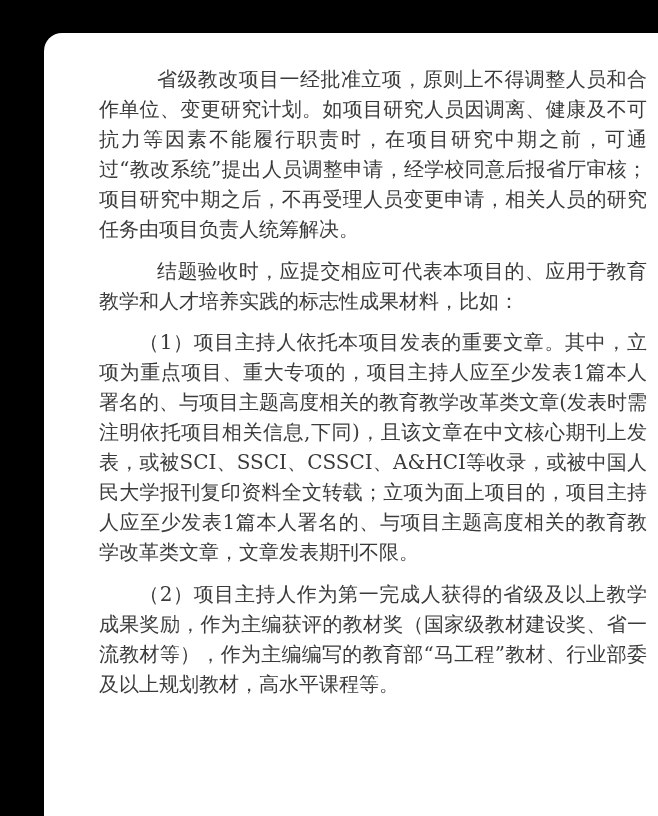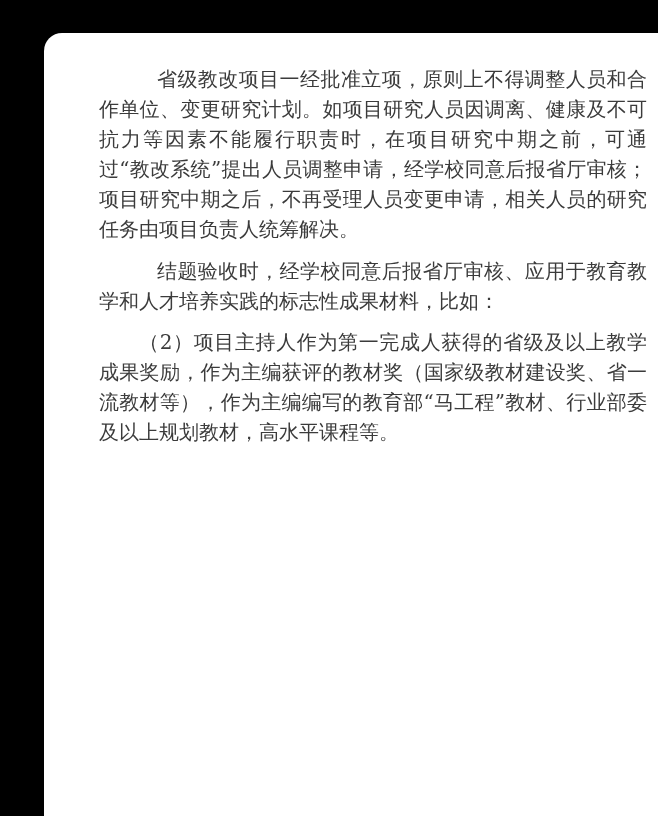--- a/index.html
+++ b/index.html
@@ -40,16 +40,17 @@
   .indent-wide { text-indent: 58px; }
   
   .indent-paren { text-indent: 40px; }
 </style>
 </head>
 <body>
 
 <div class="screen">
   <div class="page">
     <p class="doc-para indent-wide">省级教改项目一经批准立项，原则上不得调整人员和合作单位、变更研究计划。如项目研究人员因调离、健康及不可抗力等因素不能履行职责时，在项目研究中期之前，可通过“教改系统”提出人员调整申请，经学校同意后报省厅审核；项目研究中期之后，不再受理人员变更申请，相关人员的研究任务由项目负责人统筹解决。</p>
-    <p class="doc-para indent-wide">结题验收时，经学校同意后报省厅审核、应用于教育教学和人才培养实践的标志性成果材料，比如：</p>
+    <p class="doc-para indent-wide">结题验收时，应提交相应可代表本项目的、应用于教育教学和人才培养实践的标志性成果材料，比如：</p>
+    <p class="doc-para indent-paren">（1）项目主持人依托本项目发表的重要文章。其中，立项为重点项目、重大专项的，项目主持人应至少发表1篇本人署名的、与项目主题高度相关的教育教学改革类文章(发表时需注明依托项目相关信息,下同)，且该文章在中文核心期刊上发表，或被SCI、SSCI、CSSCI、A&amp;HCI等收录，或被中国人民大学报刊复印资料全文转载；立项为面上项目的，项目主持人应至少发表1篇本人署名的、与项目主题高度相关的教育教学改革类文章，文章发表期刊不限。</p>
     <p class="doc-para indent-paren">（2）项目主持人作为第一完成人获得的省级及以上教学成果奖励，作为主编获评的教材奖（国家级教材建设奖、省一流教材等），作为主编编写的教育部“马工程”教材、行业部委及以上规划教材，高水平课程等。</p>
   </div>
 </div>
 
 </body></html>

